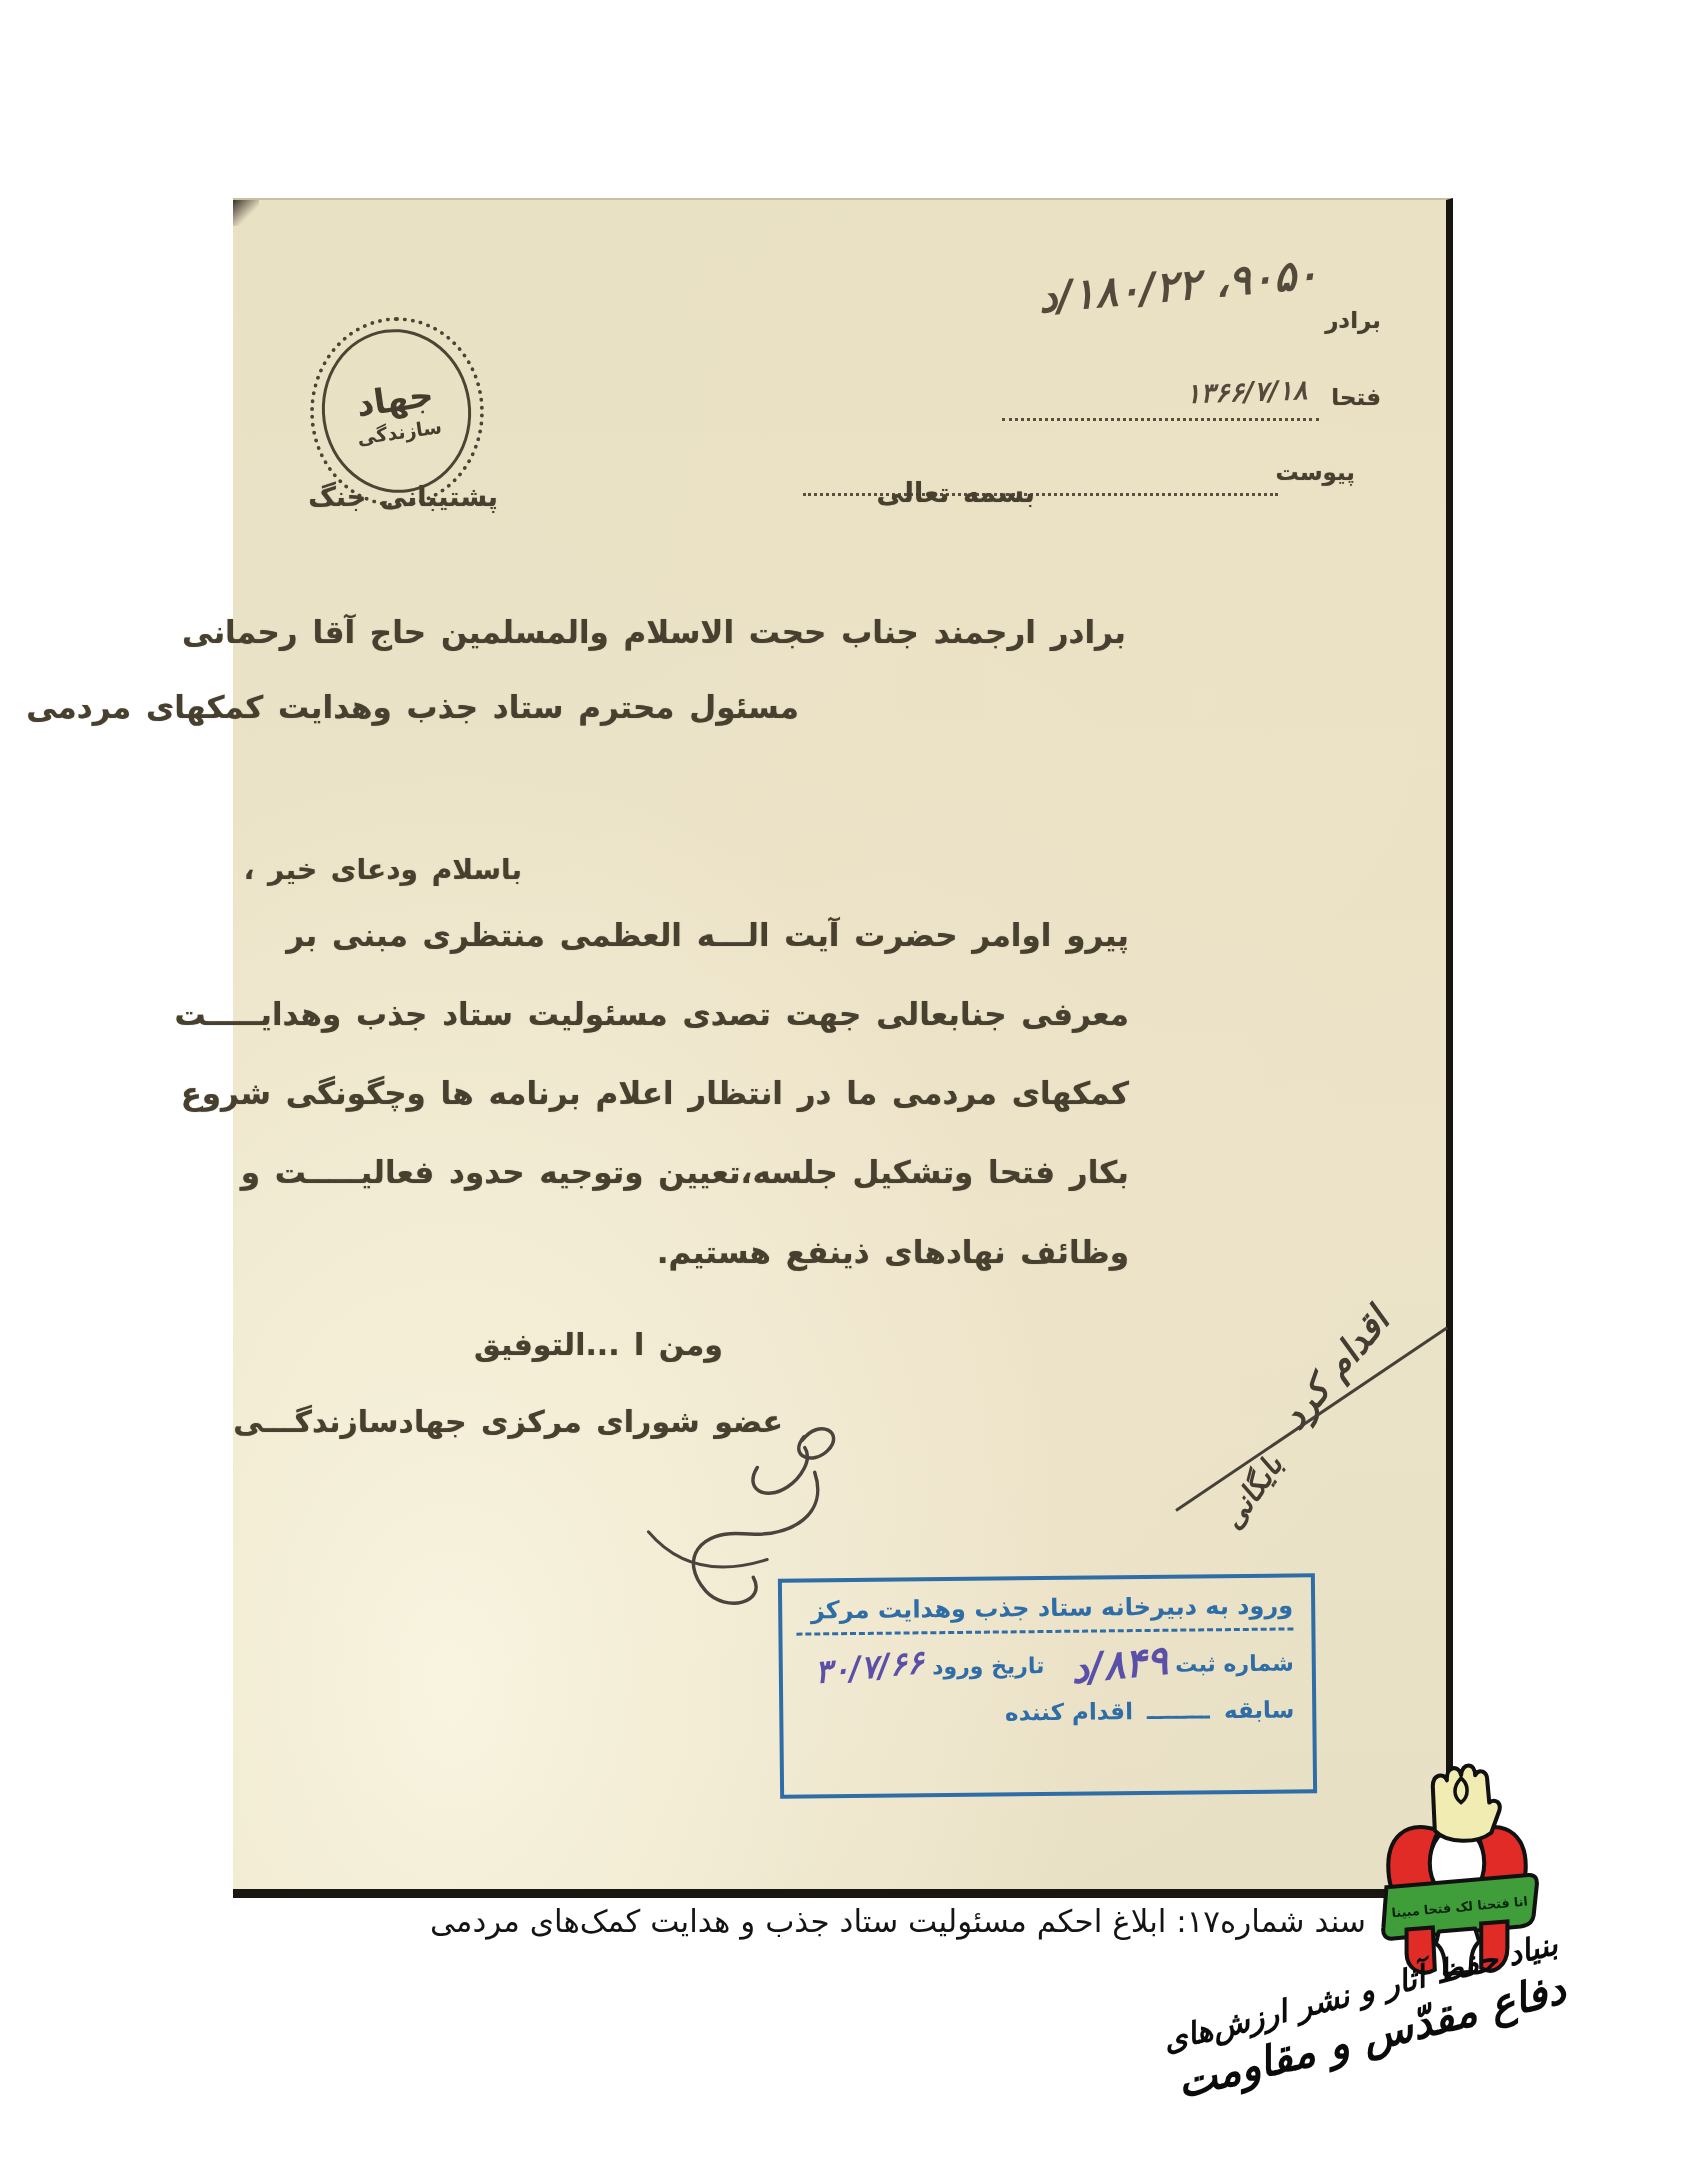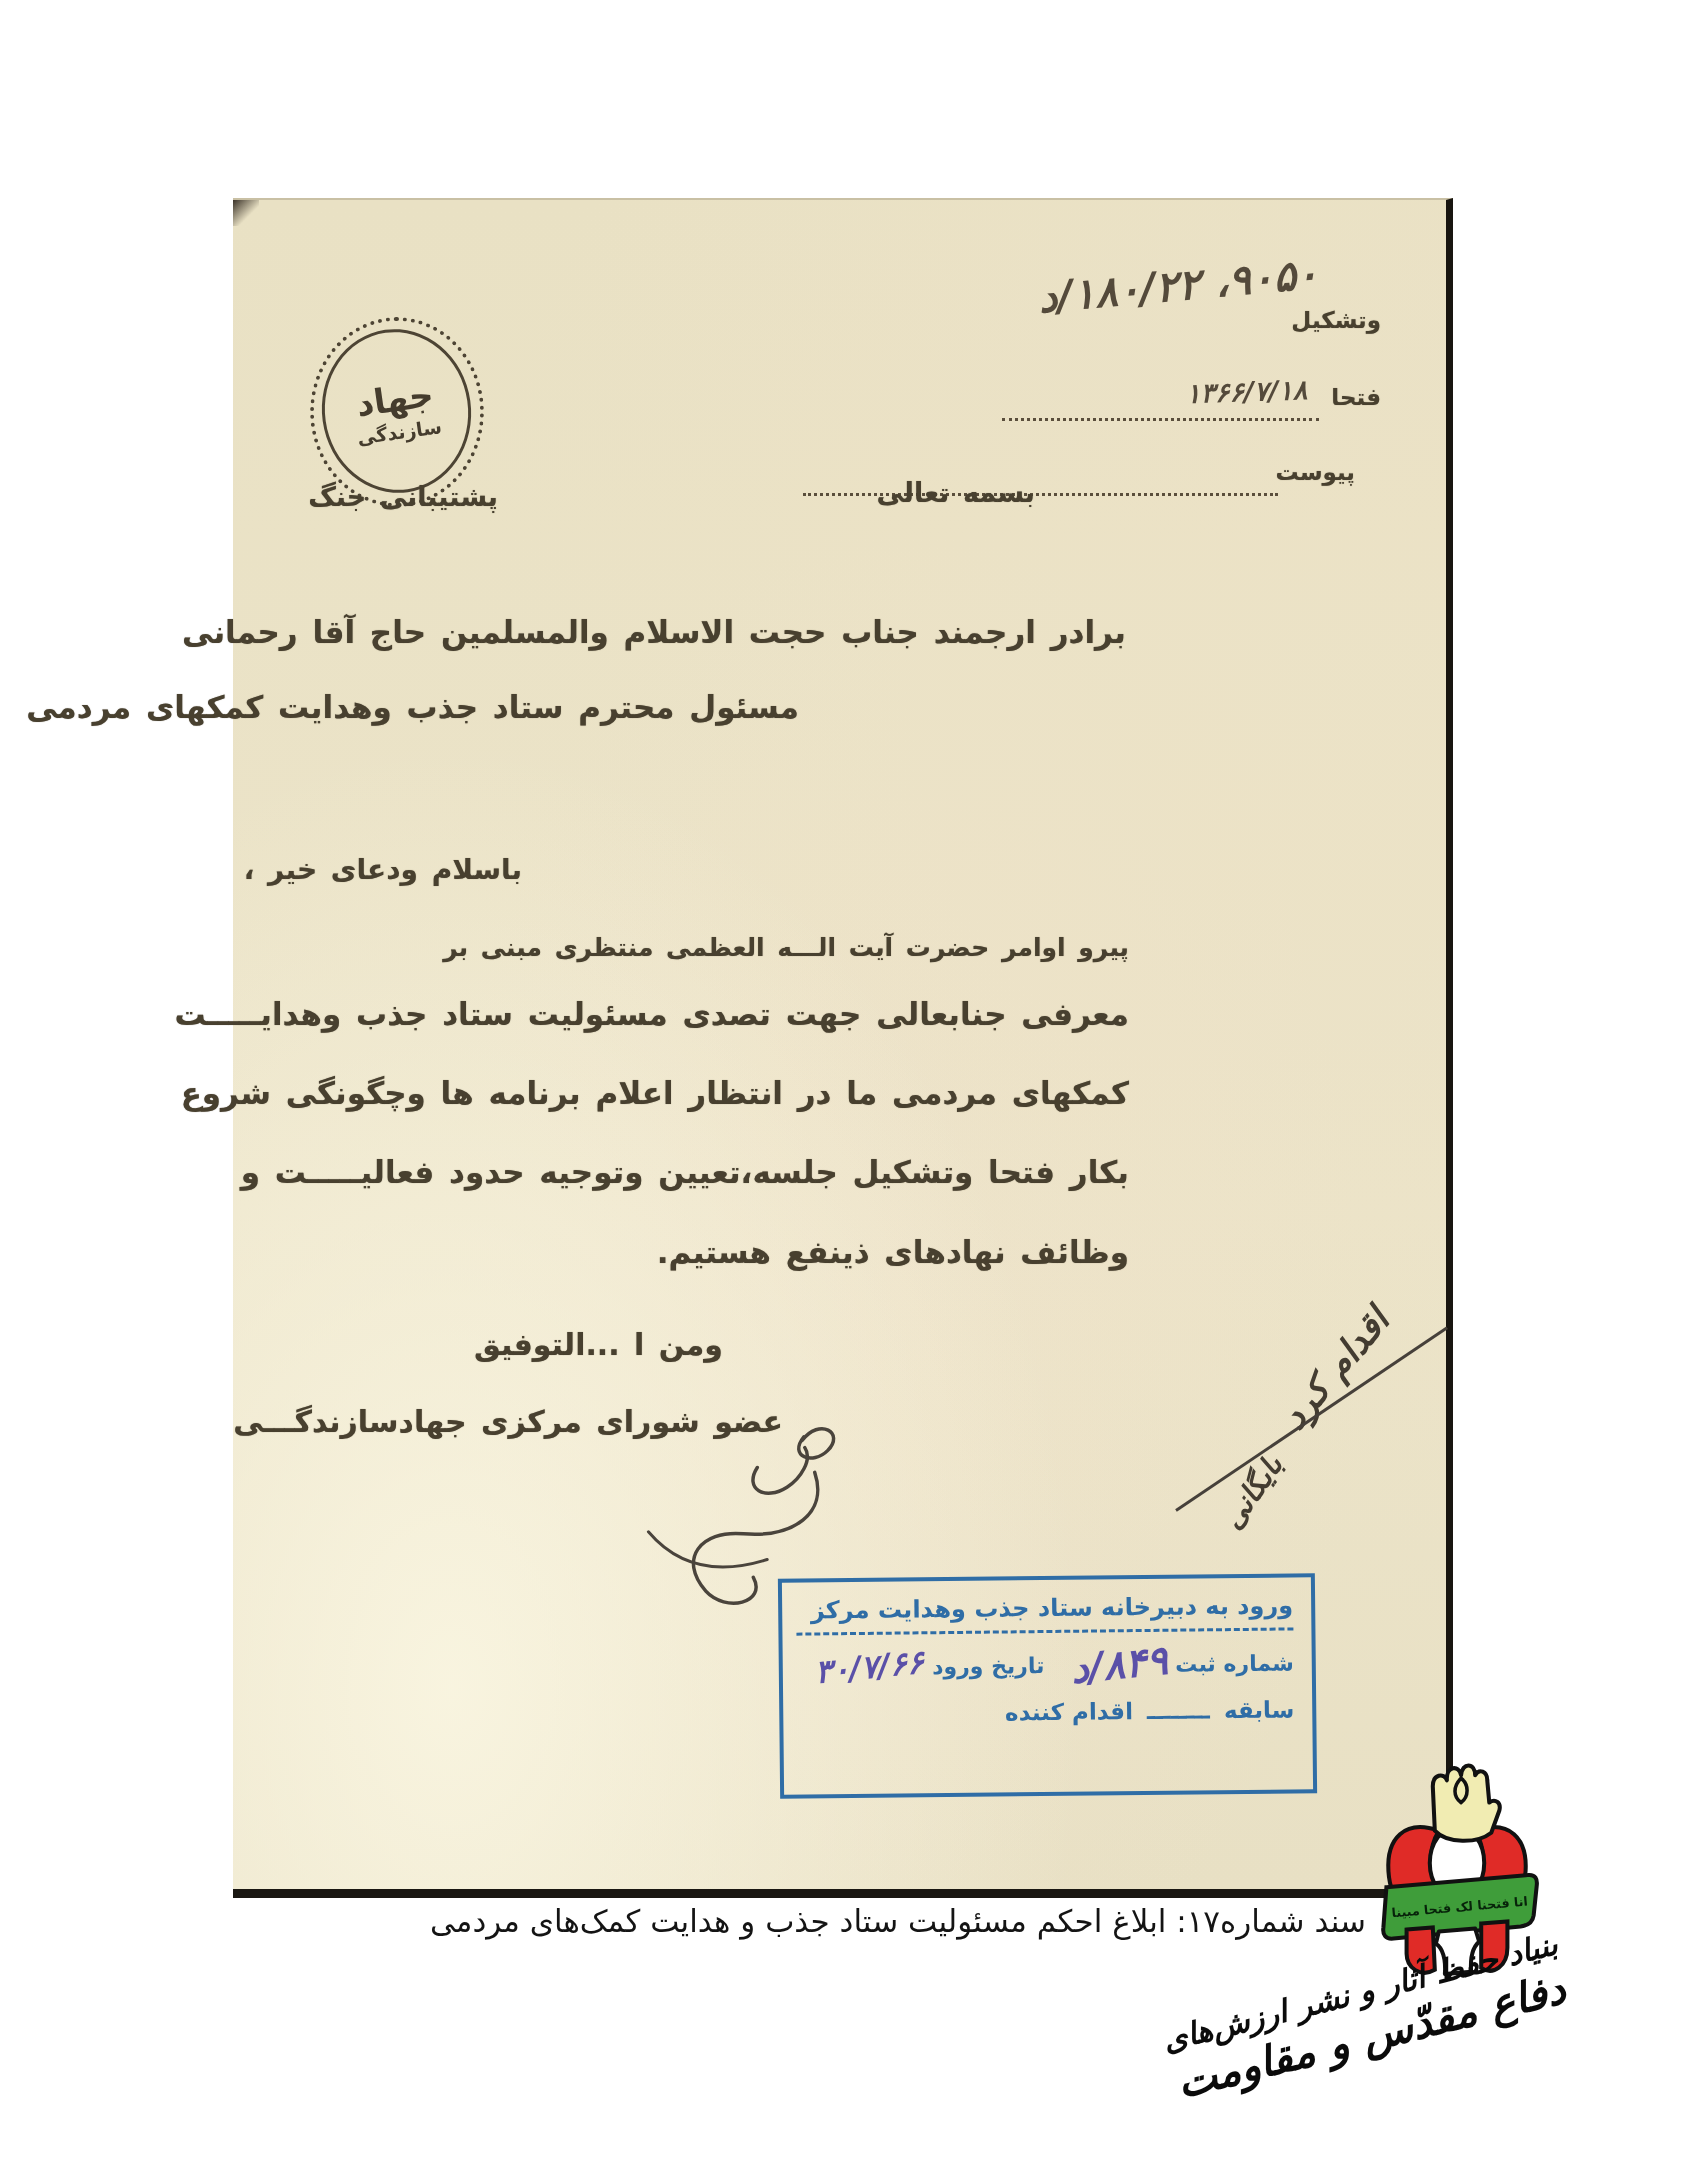--- a/index.html
+++ b/index.html
@@ -64,38 +64,38 @@
     <div class="corner-shadow"></div>
 
     <div class="seal-outer">
       <div class="seal-inner">
         <div class="l1">جهاد</div>
         <div class="l2">سازندگی</div>
       </div>
     </div>
     <div class="tw" style="left:57px;top:281px;width:208px;text-align:right;font-size:27px;">پشتیبانی جنگ</div>
 
-    <div class="tw" style="right:65px;top:107px;font-size:23px;">وتشکیل</div>
+    <div class="tw" style="right:65px;top:107px;font-size:23px;">برادر</div>
     <div class="hand" style="right:127px;top:61px;font-size:42px;transform:rotate(-5deg);letter-spacing:3px;">۹۰۵۰، ۱۸۰/۲۲/د</div>
 
     <div class="tw" style="right:65px;top:184px;font-size:23px;">فتحا</div>
     <div class="dots" style="right:127px;top:218px;width:317px;"></div>
     <div class="hand" style="right:139px;top:176px;font-size:27px;transform:rotate(-2deg);">۱۳۶۶/۷/۱۸</div>
 
     <div class="tw" style="right:91px;top:259px;font-size:23px;">پیوست</div>
     <div class="dots" style="right:168px;top:293px;width:475px;"></div>
 
     <div class="tw" style="left:584px;top:277px;width:218px;font-size:27px;">بسمه تعالی</div>
 
     <div class="tw" style="left:89px;top:414px;width:804px;text-align:right;font-size:31px;">برادر ارجمند جناب حجت الاسلام والمسلمین حاج آقا رحمانی</div>
     <div class="tw" style="left:10px;top:489px;width:556px;text-align:right;font-size:31px;">مسئول  محترم ستاد جذب وهدایت کمکهای مردمی</div>
 
     <div class="tw" style="left:10px;top:653px;width:279px;text-align:right;font-size:28px;">باسلام ودعای خیر ،</div>
 
-    <div class="tw" style="right:317px;top:717px;font-size:25px;margin-top:16px;">پیرو اوامر حضرت آیت الـــه العظمی منتظری مبنی بر</div>
+    <div class="tw" style="right:317px;top:717px;font-size:31px;">پیرو اوامر حضرت آیت الـــه العظمی منتظری مبنی بر</div>
     <div class="tw" style="right:317px;top:875px;font-size:31px;">کمکهای مردمی ما در انتظار اعلام برنامه ها وچگونگی شروع</div>
     <div class="tw" style="right:317px;top:796px;font-size:31px;">معرفی جنابعالی جهت  تصدی مسئولیت ستاد جذب وهدایـــــت</div>
     <div class="tw" style="right:317px;top:954px;font-size:31px;">بکار فتحا وتشکیل جلسه،تعیین وتوجیه حدود فعالیـــــت و</div>
     <div class="tw" style="right:317px;top:1034px;font-size:31px;">وظائف نهادهای ذینفع هستیم.</div>
 
     <div class="tw" style="right:723px;top:1127px;font-size:30px;margin-left:12px;">ومن ا ...التوفیق</div>
     <div class="tw" style="right:663px;top:1204px;font-size:30px;">عضو شورای مرکزی جهادسازندگـــی</div>
 
     <svg style="left:356px;top:1213px;" width="297" height="198" viewBox="0 0 300 200">
       <path d="M215,28 c18,-24 44,-8 26,10 c-15,15 -40,6 -24,-14" fill="none" stroke="#4a443c" stroke-width="3.5" stroke-linecap="round"></path>

